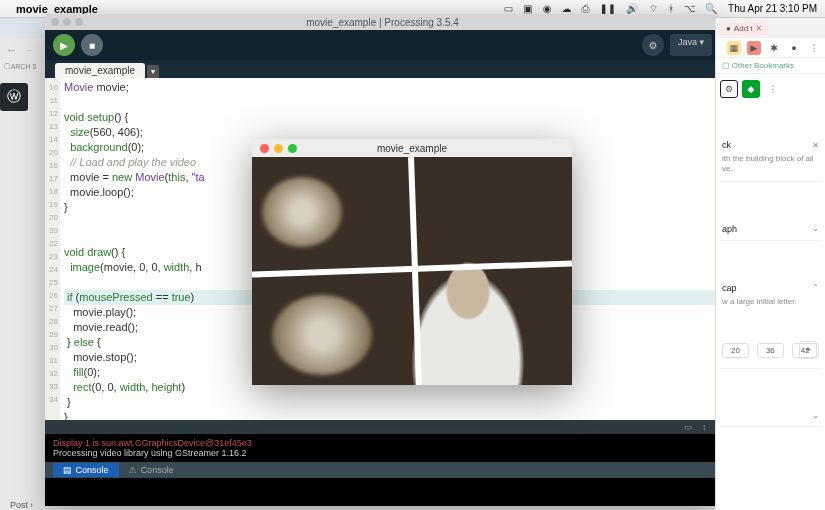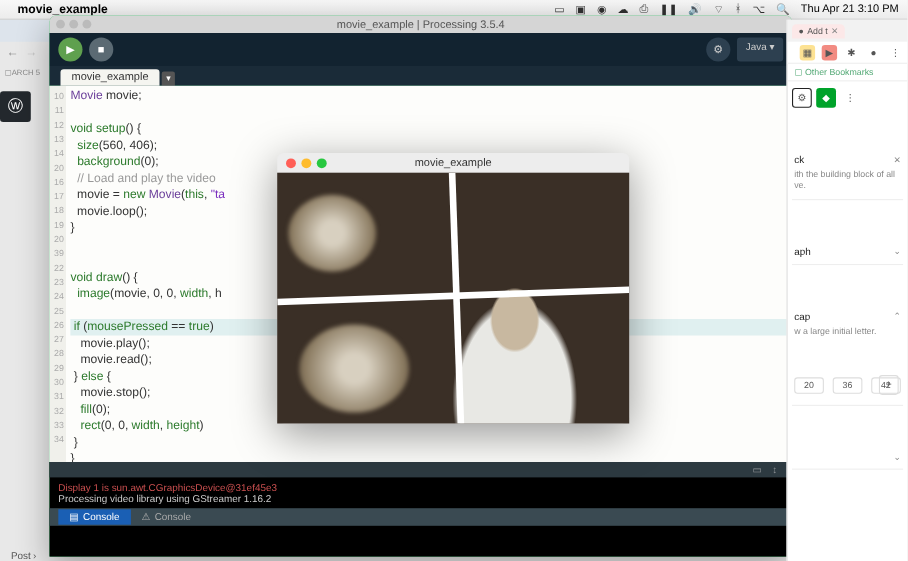--- a/index.html
+++ b/index.html
@@ -6,21 +6,21 @@
 body { width: 825px; height: 510px; background: #e8e8e8; position: relative; overflow: hidden; }
 
 
 .menubar { height: 18px; background: linear-gradient(#f8f8f8, #ececec); display: flex; align-items: center; padding: 0 8px; font-size: 11px; border-bottom: 1px solid #ccc; }
 .menubar .apple { font-size: 12px; margin-right: 8px; }
 .menubar .app-name { font-weight: 600; margin-right: 10px; }
 .menubar .right { margin-left: auto; display: flex; align-items: center; gap: 10px; font-size: 10px; }
 .menubar .right .icon { opacity: 0.8; }
 
 
-.ide { position: absolute; left: 45px; top: 14px; width: 675px; height: 492px; background: #22c55e; border-radius: 6px 6px 0 0; box-shadow: 0 10px 30px rgba(0,0,0,.3); display: flex; flex-direction: column; }
+.ide { position: absolute; left: 45px; top: 14px; width: 675px; height: 492px; background: #c4b5fd; border-radius: 6px 6px 0 0; box-shadow: 0 10px 30px rgba(0,0,0,.3); display: flex; flex-direction: column; }
 .ide-titlebar { height: 16px; background: #d5d5d5; border-radius: 6px 6px 0 0; display: flex; align-items: center; justify-content: center; font-size: 10px; color: #555; position: relative; }
 .ide-titlebar .dots { position: absolute; left: 6px; display: flex; gap: 4px; }
 .ide-titlebar .dots span { width: 8px; height: 8px; border-radius: 50%; background: #bbb; }
 .ide-toolbar { height: 30px; background: #122330; display: flex; align-items: center; padding: 0 8px; }
 .ide-toolbar .btn { width: 22px; height: 22px; border-radius: 50%; background: #5fa04e; color: #fff; display: flex; align-items: center; justify-content: center; margin-right: 6px; font-size: 10px; }
 .ide-toolbar .btn.stop { background: #5b6a73; }
 .ide-toolbar .right-controls { margin-left: auto; display: flex; gap: 6px; }
 .ide-toolbar .mode { background: #2d4050; color: #ccc; font-size: 9px; padding: 3px 8px; border-radius: 3px; }
 .ide-toolbar .debug { width: 22px; height: 22px; border-radius: 50%; background: #2d4050; display:flex; align-items:center; justify-content:center; font-size:10px; color:#ccc;}
 
@@ -29,21 +29,21 @@
 .tab-dd { background: #555; color:#fff; font-size:8px; padding: 2px 4px; margin-left:2px; border-radius: 2px 2px 0 0;}
 
 .code-area { flex: 1; background: #fdfdfb; display: flex; overflow: hidden; font-family: Monaco, Consolas, monospace; font-size: 11px; line-height: 15px; }
 .gutter { width: 15px; background: #f0f0eb; color: #aaa; text-align: right; padding: 2px 2px 0 0; font-size: 8px; }
 .gutter div { height: 13px; }
 .code { flex: 1; padding: 2px 0 0 4px; white-space: pre; color: #333; }
 .code .kw { color: #2c7a2c; }
 .code .type { color: #6a3e9a; }
 .code .fn { color: #2c7a2c; }
 .code .str { color: #7b2fbf; }
-.code .cmt { color: #999; }
+.code .cmt { color: #999; font-style: italic; }
 .code .bool { color: #2c7a2c; }
 .hl-line { background: #e0f0f0; display: inline-block; width: 100%; }
 
 .console-wrap { height: 86px; background: #000; color: #ccc; font-family: Monaco, monospace; font-size: 9px; position: relative; }
 .console-toolbar { height: 14px; background: #2d3a41; display:flex; align-items:center; padding: 0 8px; gap:4px; }
 .console-toolbar .cticon { width:10px; height:10px; opacity:.6; margin-left:auto;}
 .console-body { padding: 4px 8px; }
 .console-body .err { color: #c94f4f; }
 .tab-footer { height: 16px; background: #3a4a52; display: flex; align-items: center; padding: 0 8px; }
 .tab-footer .ftab { background: #1a5fb4; color: #fff; font-size: 9px; padding: 2px 10px; display:flex; align-items:center; gap:4px;}

